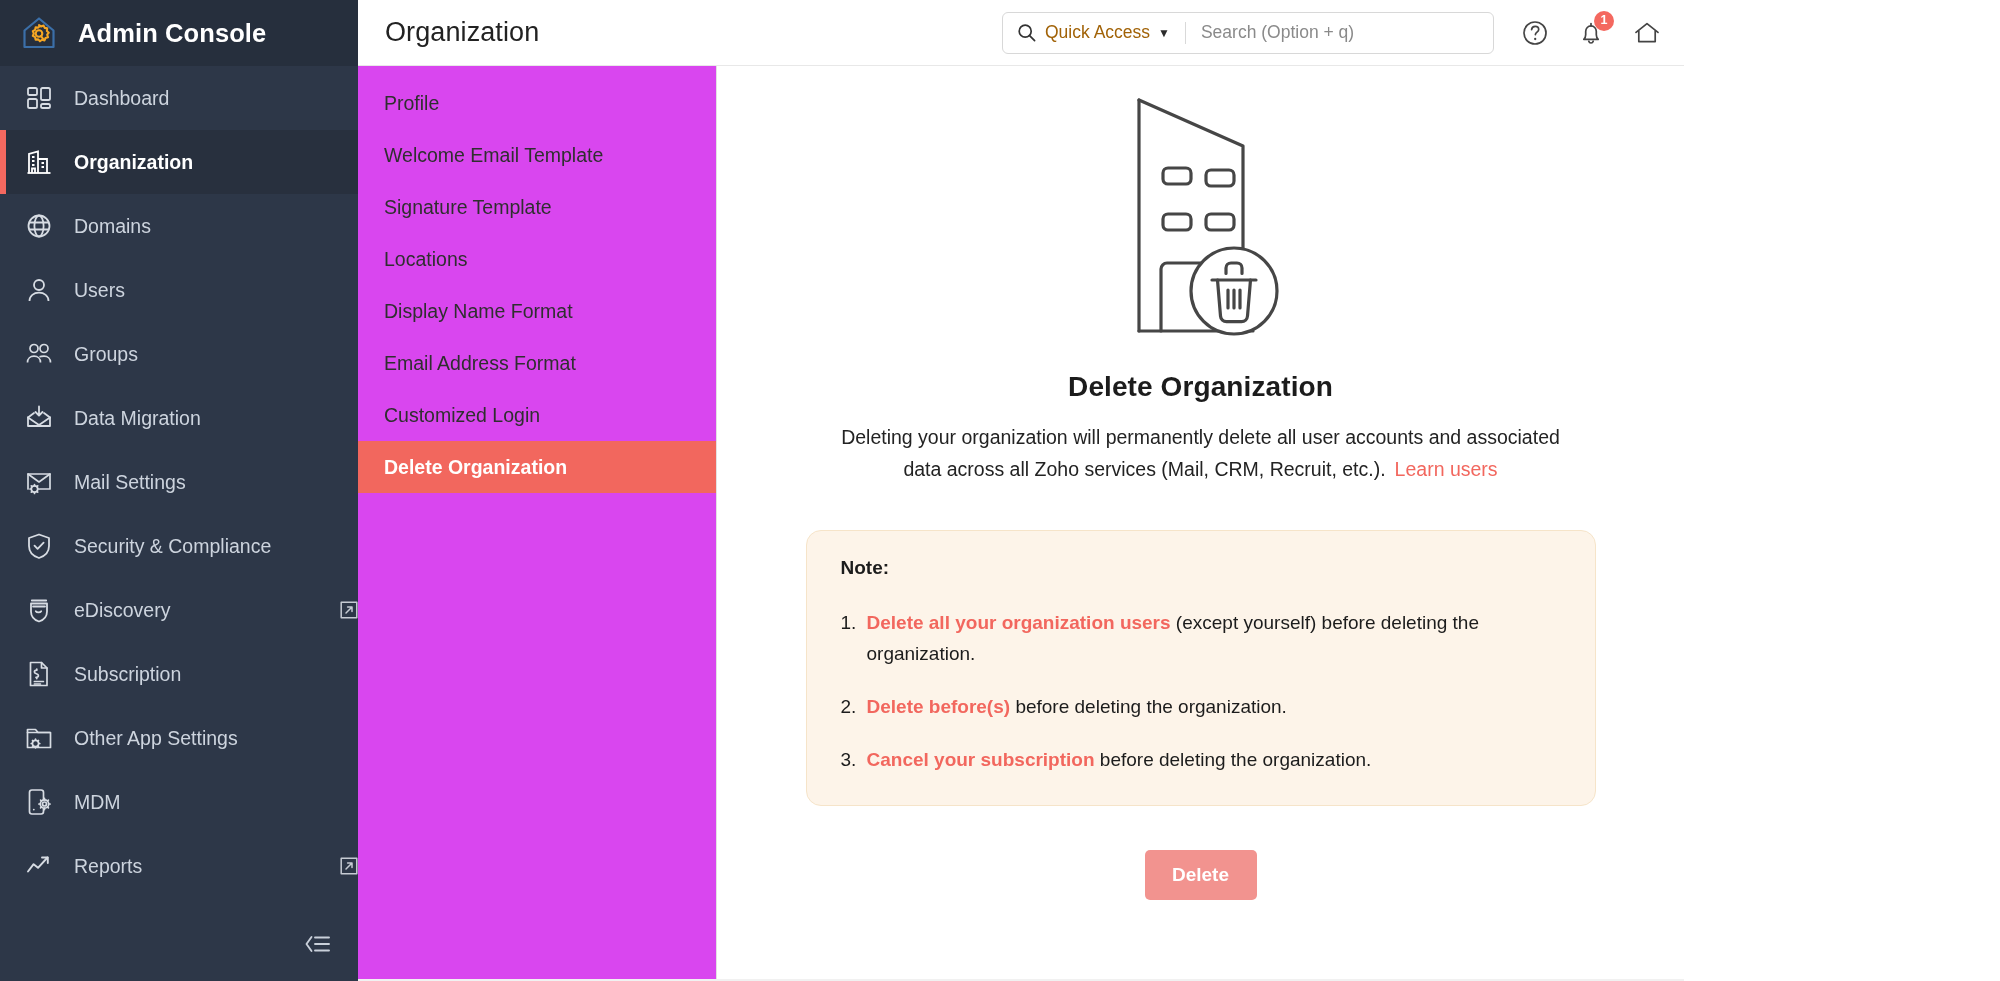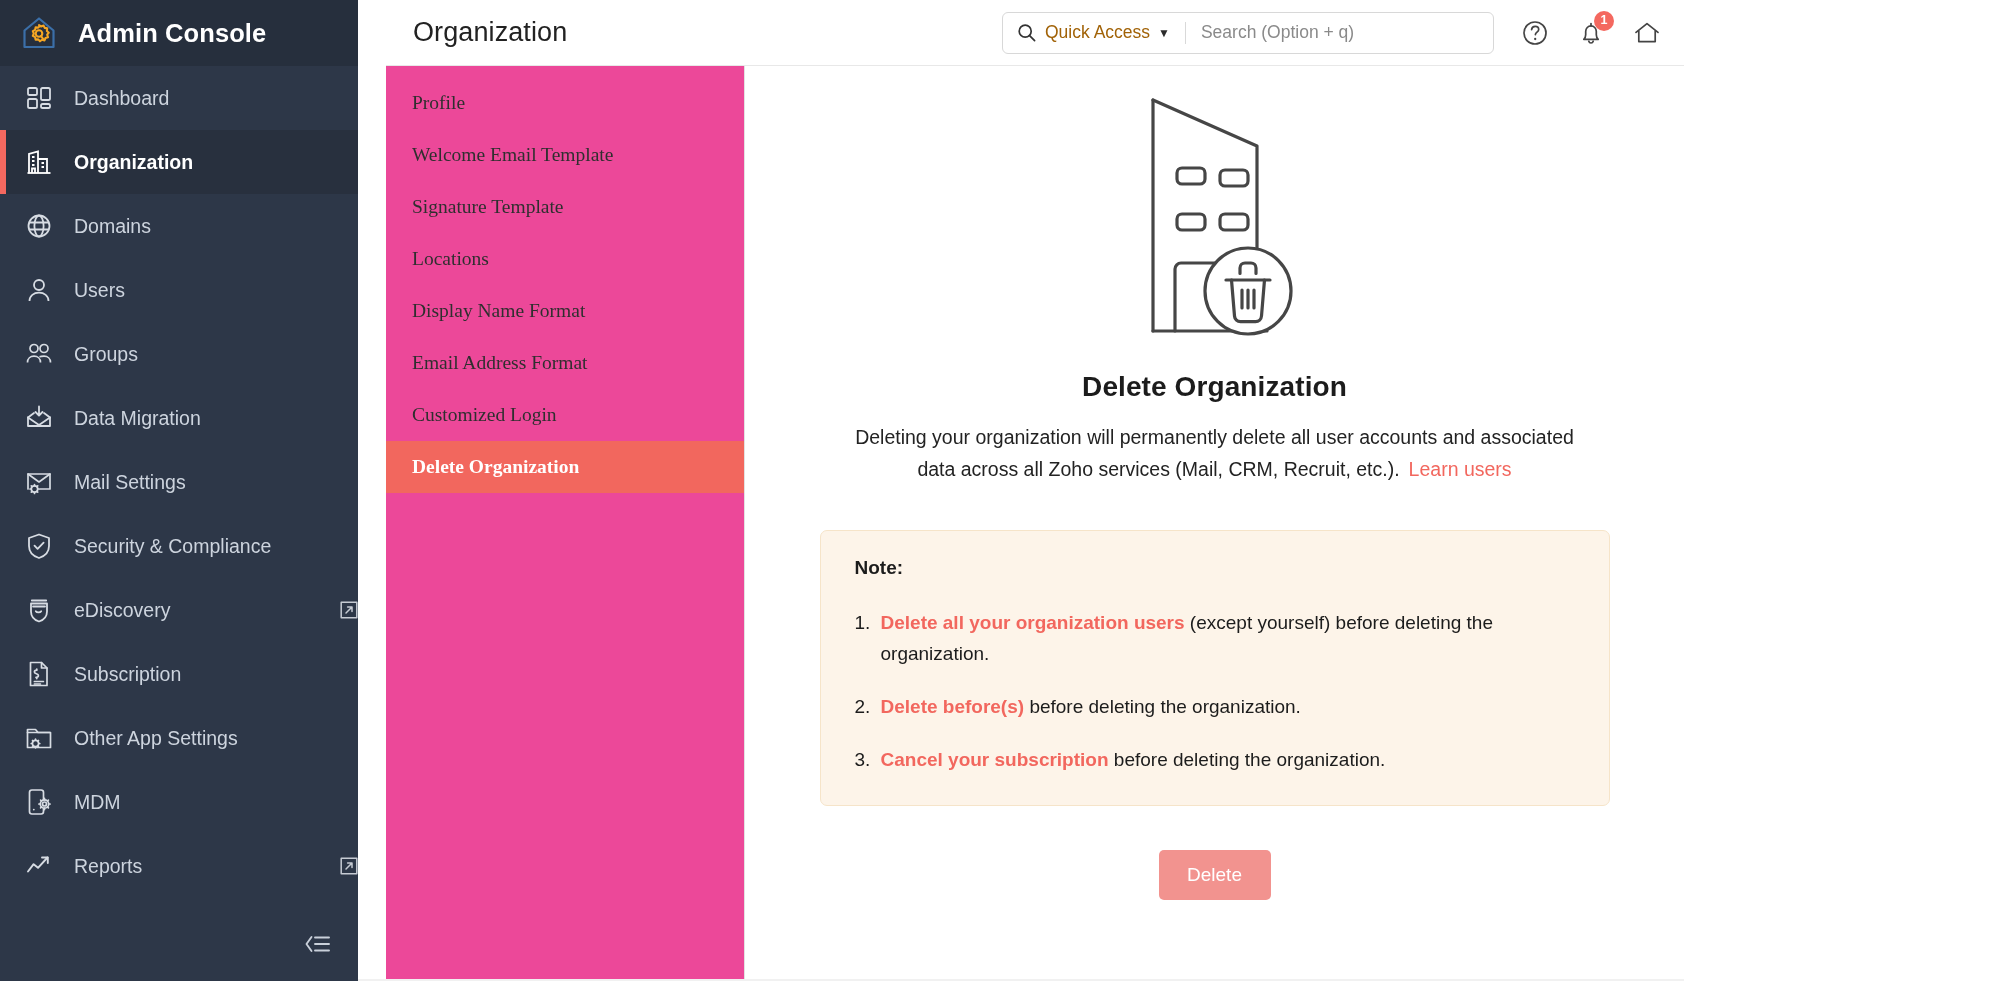--- a/index.html
+++ b/index.html
@@ -3,21 +3,21 @@
 <meta charset="utf-8">
 <title>Admin Console — Organization</title>
 <style>
   * { box-sizing: border-box; margin: 0; padding: 0; }
   html, body {
     width: 2000px; height: 981px;
     overflow: hidden;
     font-family: "Liberation Sans", sans-serif;
     background: #ffffff;
   }
-  #app { display: flex; width: 1684px; height: 981px; position: relative; gap: 28px; }
+  #app { display: flex; width: 1684px; height: 981px; position: relative; }
 
   
   .sidebar {
     width: 358px; height: 981px;
     background: #2d3748;
     flex: 0 0 358px;
     position: relative;
     color: #d7dce3;
     overflow: hidden;
   }
@@ -105,24 +105,23 @@
     line-height: 1;
   }
 
   
   .body-split { flex: 1 1 auto; display: flex; min-height: 0; }
 
   
   .subnav {
     width: 359px; flex: 0 0 359px;
     border-right: 1px solid #e2e2e2;
-    background: #ec4899;
+    background: #d946ef;
     padding-top: 11px;
     overflow: hidden;
-    font-family: Liberation Serif, serif;
   }
   .subnav-item {
     height: 52px;
     display: flex; align-items: center;
     padding-left: 26px;
     font-size: 19.5px; color: #2f2f2f;
     cursor: pointer;
     white-space: nowrap;
   }
   .subnav-item.active {
@@ -147,21 +146,21 @@
     width: 760px; text-align: center;
     font-size: 19.5px; line-height: 32px; color: #232323;
   }
   .link-learn { color: #f2675e; margin-left: 9px; cursor: pointer; }
 
   .note-box {
     margin-top: 45px;
     width: 790px;
     background: #fdf4e9;
     border: 1px solid #f6e4c9;
-    border-radius: 7px;
+    border-radius: 15px;
     padding: 26px 48px 30px 34px;
   }
   .note-head { font-size: 19px; font-weight: 700; color:#1c1c1c; }
   .note-list { margin-top: 28px; list-style: none; counter-reset: notes; }
   .note-list li {
     counter-increment: notes;
     position: relative;
     padding-left: 26px;
     font-size: 19px; line-height: 31px; color: #1c1c1c;
     margin-bottom: 22px;
@@ -172,21 +171,21 @@
     position: absolute; left: 0; top: 0;
     color: #1c1c1c; font-size: 19px;
   }
   .note-list .hl { color: #f2675e; font-weight: 700; }
 
   .delete-btn {
     margin-top: 44px;
     width: 112px; height: 50px;
     background: #f2938f;
     color: #ffffff; border: 0; border-radius: 5px;
-    font-size: 19px; font-weight: 400; cursor: pointer;
+    font-size: 19px; font-weight: 700; cursor: pointer;
     font-family: "Liberation Sans", sans-serif;
   }
 
   
   .bottom-hairline {
     position: absolute; left: 358px; right: 0; bottom: 0; height: 2px;
     background: #f1f1f1;
   }
 </style>
 </head>

